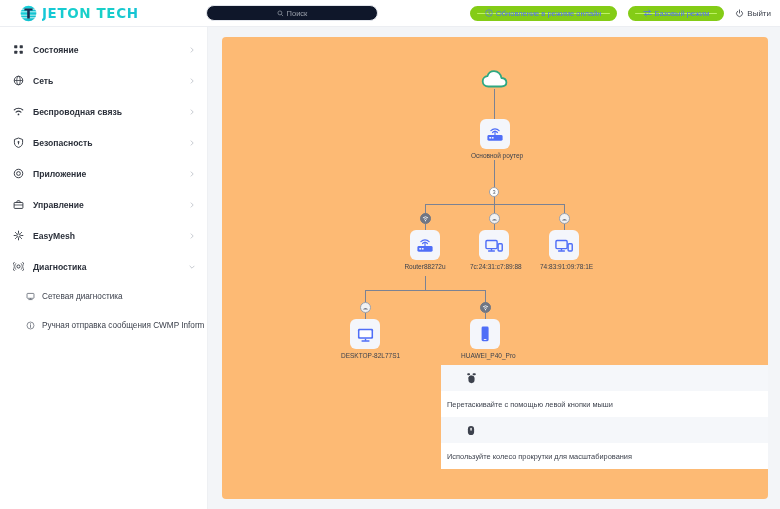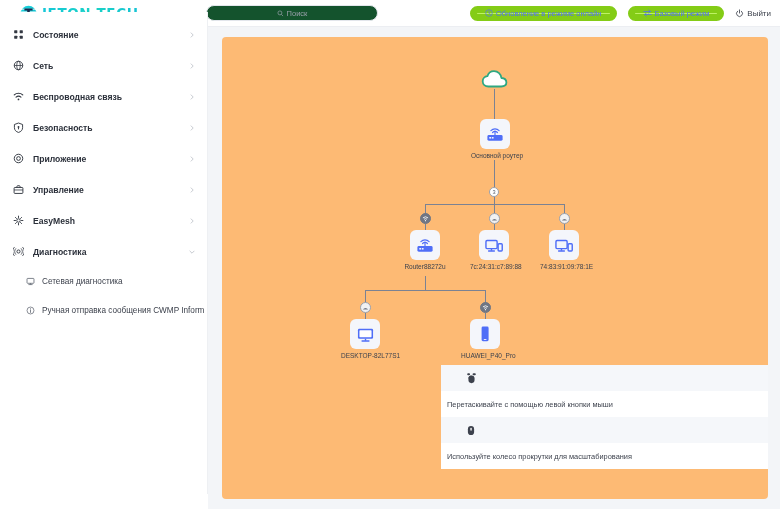--- a/index.html
+++ b/index.html
@@ -24,21 +24,21 @@
   .logo-text {
     font-size: 13.5px; font-weight: 700; letter-spacing: .6px;
     background: linear-gradient(90deg,#15c7d8 0%, #19d2c6 55%, #16c3d5 100%);
     -webkit-background-clip: text; background-clip: text; color: #17cbd2;
     -webkit-text-fill-color: transparent;
     font-family: "DejaVu Sans", sans-serif;
   }
   .search-box {
     width: 172px; height: 16px; margin-left: 6px;
     border: 1px solid #e3e6ec; border-radius: 9px;
-    background: #14532d;
+    background: #0f172a;
     display: flex; align-items: center; justify-content: center; gap: 3px;
   }
   .search-ico { width: 7px; height: 7px; display: block; }
   .search-ph { font-size: 7.5px; color: #9aa0ab; }
 
   .header-right {
     margin-left: auto; display: flex; align-items: center;
     gap: 11px; padding-right: 9px;
   }
   .pill {
@@ -46,21 +46,21 @@
     color: #4f6ef7; font-size: 7.5px;
     display: flex; align-items: center; gap: 3px;
     padding: 0 8px; background: #bef264; white-space: nowrap;
     cursor: pointer;
   }
   .pill svg { display:block; }
   .logout { display: flex; align-items: center; gap: 3px; font-size: 8px; color: #3a3f4a; cursor: pointer; }
 
   
   .sidebar {
-    position: absolute; top: 12px; left: 0;
+    position: absolute; top: 27px; left: 0;
     width: 208px; height: 482px;
     background: #ffffff; border-right: 1px solid #eef0f3;
     padding-top: 7px;
   }
   .nav-item {
     height: 31px; display: flex; align-items: center;
     padding: 0 12px 0 13px; gap: 9px; cursor: pointer;
     font-size: 8.6px; font-weight: 600; color: #2b303a;
   }
   .nav-item .ico { width: 11px; height: 11px; flex: 0 0 11px; display:block; color:#333842; }

